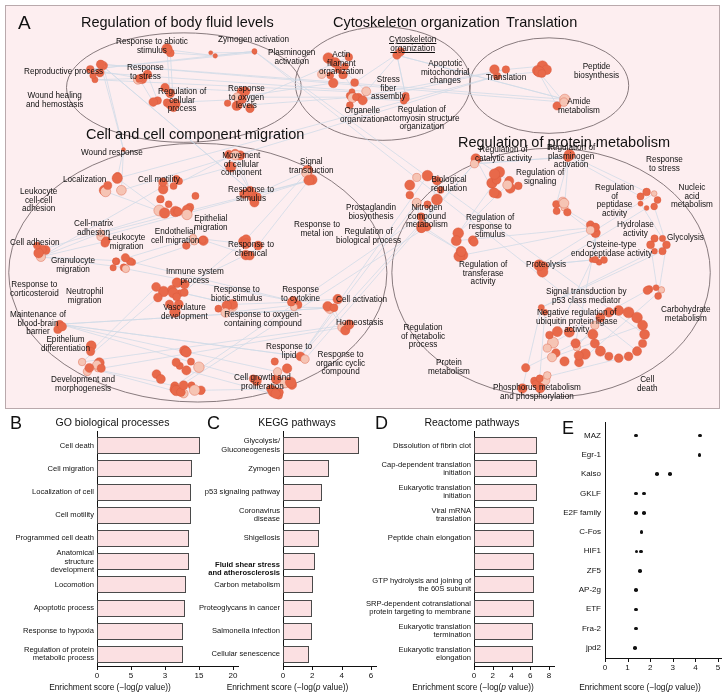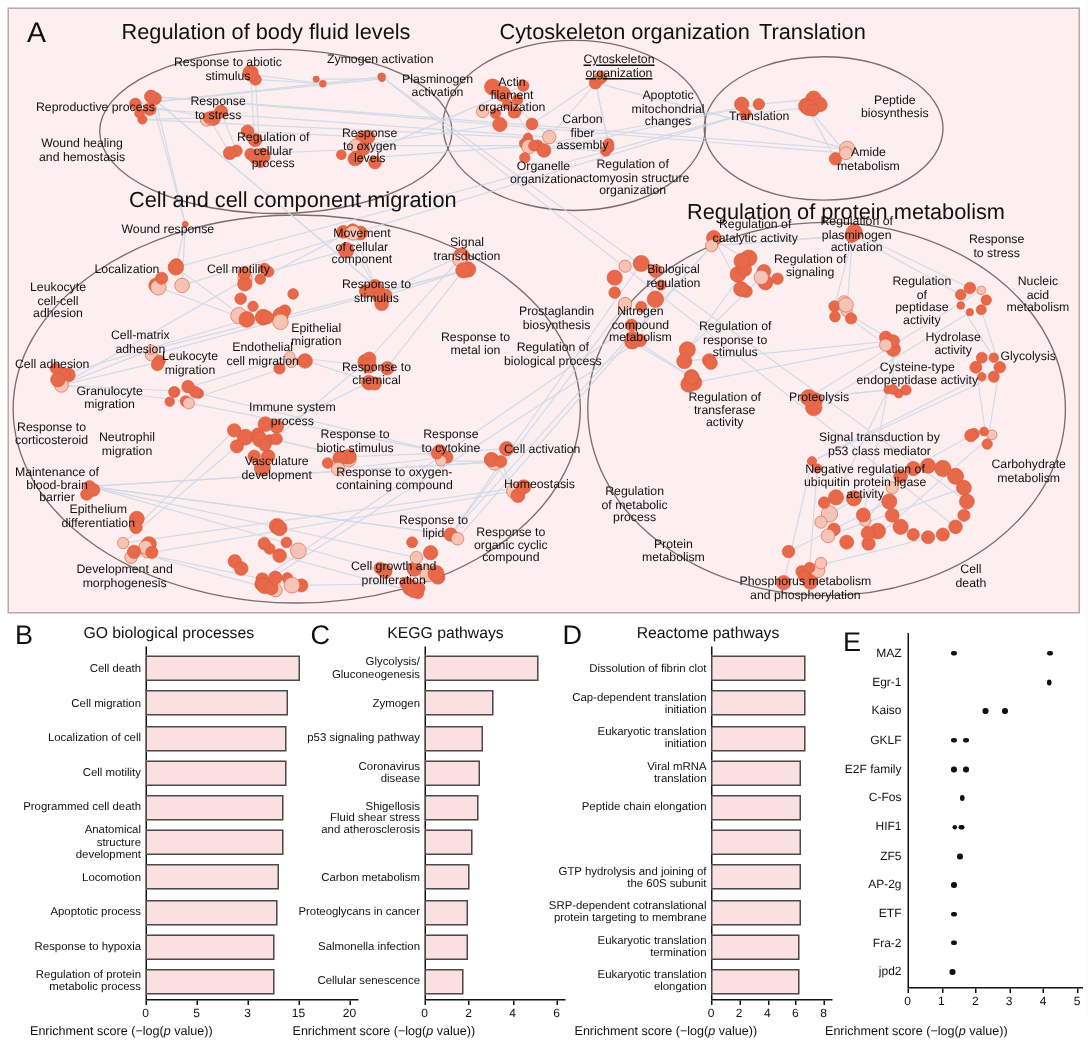--- a/index.html
+++ b/index.html
@@ -13,21 +13,21 @@
   .clusterTitle{position:absolute;font-size:14.5px;color:#111;white-space:nowrap;text-align:center;}
   .netLabel{position:absolute;font-size:8.2px;line-height:8.6px;color:#111;text-align:center;white-space:pre-line;}
 
   
   .barPanel{position:absolute;}
   .barTitle{position:absolute;font-size:10.5px;color:#111;text-align:center;white-space:nowrap;}
   .chartArea{position:absolute;}
   .axisLine{position:absolute;background:#111;}
   .tick{position:absolute;background:#111;width:1px;height:3px;}
   .tickLabel{position:absolute;font-size:8px;color:#111;text-align:center;width:24px;}
-  .axisTitle{position:absolute;font-size:8.4px;color:#111;white-space:nowrap;}
+  .axisTitle{position:absolute;font-size:8.4px;color:#111;text-align:center;white-space:nowrap;}
   .axisTitle i{font-style:italic;}
   .bar{position:absolute;background:#fbe0e2;border:1.1px solid #4a4a4a;box-sizing:border-box;}
   .catLabel{position:absolute;font-size:7.6px;line-height:8.2px;color:#111;text-align:right;white-space:pre-line;}
 
   
   .dot{position:absolute;width:3.6px;height:3.6px;border-radius:50%;background:#111;}
   .rowLabelE{position:absolute;font-size:8px;color:#111;text-align:right;white-space:nowrap;}
 </style>
 </head>
 <body>
@@ -533,21 +533,21 @@
       <div class="netLabel" style="left: 121px; top: 58px;">Response
 to stress</div>
       <div class="netLabel" style="left: 313px; top: 45px;">Actin
 filament
 organization</div>
       <div class="netLabel" style="left: 383px; top: 30px; text-decoration: underline;">Cytoskeleton
 organization</div>
       <div class="netLabel" style="left: 415px; top: 54px;">Apoptotic
 mitochondrial
 changes</div>
-      <div class="netLabel" style="left: 365px; top: 70px;">Carbon
+      <div class="netLabel" style="left: 365px; top: 70px;">Stress
 fiber
 assembly</div>
       <div class="netLabel" style="left: 480px; top: 68px;">Translation</div>
       <div class="netLabel" style="left: 568px; top: 57px;">Peptide
 biosynthesis</div>
       <div class="netLabel" style="left: 552px; top: 92px;">Amide
 metabolism</div>
       <div class="netLabel" style="left: 20px; top: 86px;">Wound healing
 and hemostasis</div>
       <div class="netLabel" style="left: 152px; top: 82px;">Regulation of
@@ -740,21 +740,21 @@
       <div class="bar" style="left: 83px; top: 48.3px; width: 46.2px; height: 17px;"></div>
       <div class="catLabel" style="left: -3px; top: 52.7px; width: 83px;">Zymogen</div>
       <div class="bar" style="left: 83px; top: 71.5px; width: 38.8667px; height: 17px;"></div>
       <div class="catLabel" style="left: -3px; top: 75.9px; width: 83px;">p53 signaling pathway</div>
       <div class="bar" style="left: 83px; top: 94.7px; width: 36.6667px; height: 17px;"></div>
       <div class="catLabel" style="left: -3px; top: 95px; width: 83px;">Coronavirus
 disease</div>
       <div class="bar" style="left: 83px; top: 117.9px; width: 35.9333px; height: 17px;"></div>
       <div class="catLabel" style="left: -3px; top: 122.3px; width: 83px;">Shigellosis</div>
       <div class="bar" style="left: 83px; top: 141.1px; width: 31.5333px; height: 17px;"></div>
-      <div class="catLabel" style="left: -3px; top: 129px; width: 83px;">Fluid shear stress
+      <div class="catLabel" style="left: -3px; top: 149px; width: 83px; font-weight: bold;">Fluid shear stress
 and atherosclerosis</div>
       <div class="bar" style="left: 83px; top: 164.3px; width: 30.0667px; height: 17px;"></div>
       <div class="catLabel" style="left: -3px; top: 168.7px; width: 83px;">Carbon metabolism</div>
       <div class="bar" style="left: 83px; top: 187.5px; width: 29.3333px; height: 17px;"></div>
       <div class="catLabel" style="left: -3px; top: 191.9px; width: 83px;">Proteoglycans in cancer</div>
       <div class="bar" style="left: 83px; top: 210.7px; width: 28.6px; height: 17px;"></div>
       <div class="catLabel" style="left: -3px; top: 215.1px; width: 83px;">Salmonella infection</div>
       <div class="bar" style="left: 83px; top: 233.9px; width: 25.6667px; height: 17px;"></div>
       <div class="catLabel" style="left: -3px; top: 238.3px; width: 83px;">Cellular senescence</div>
     </div>

